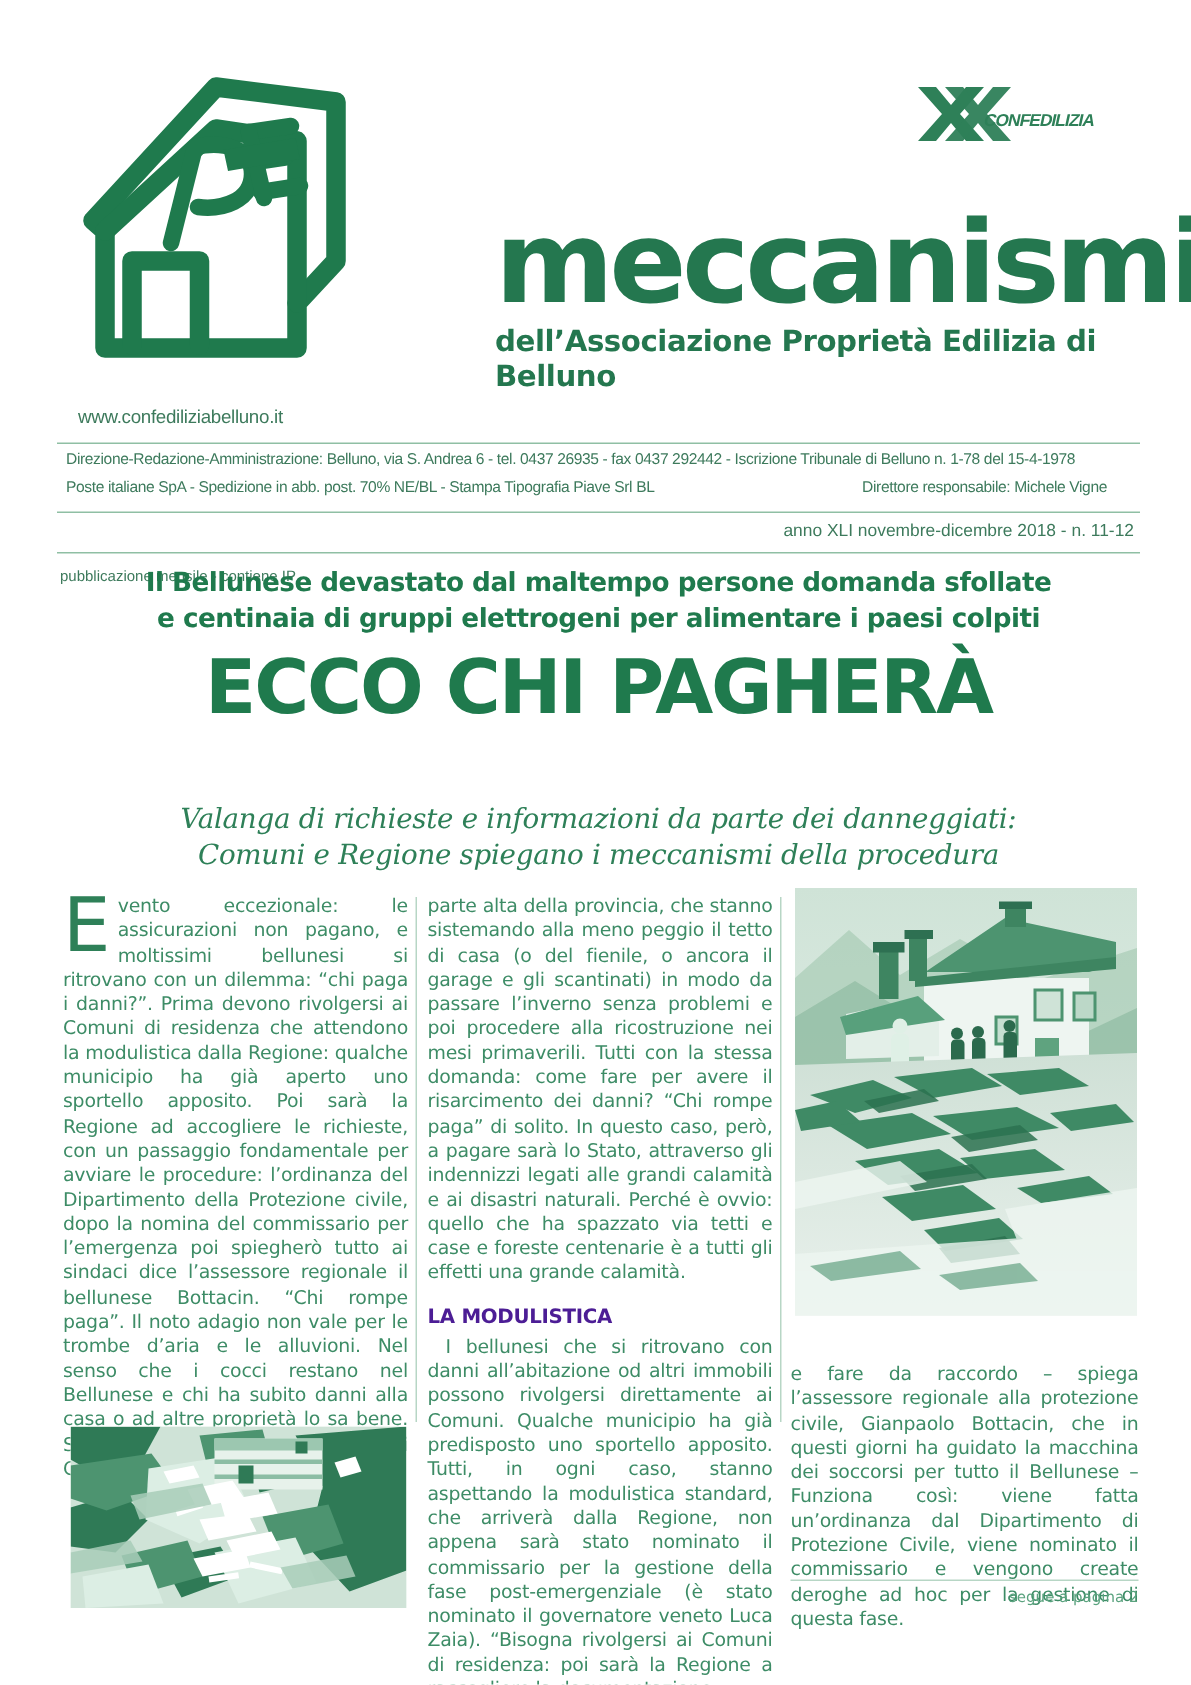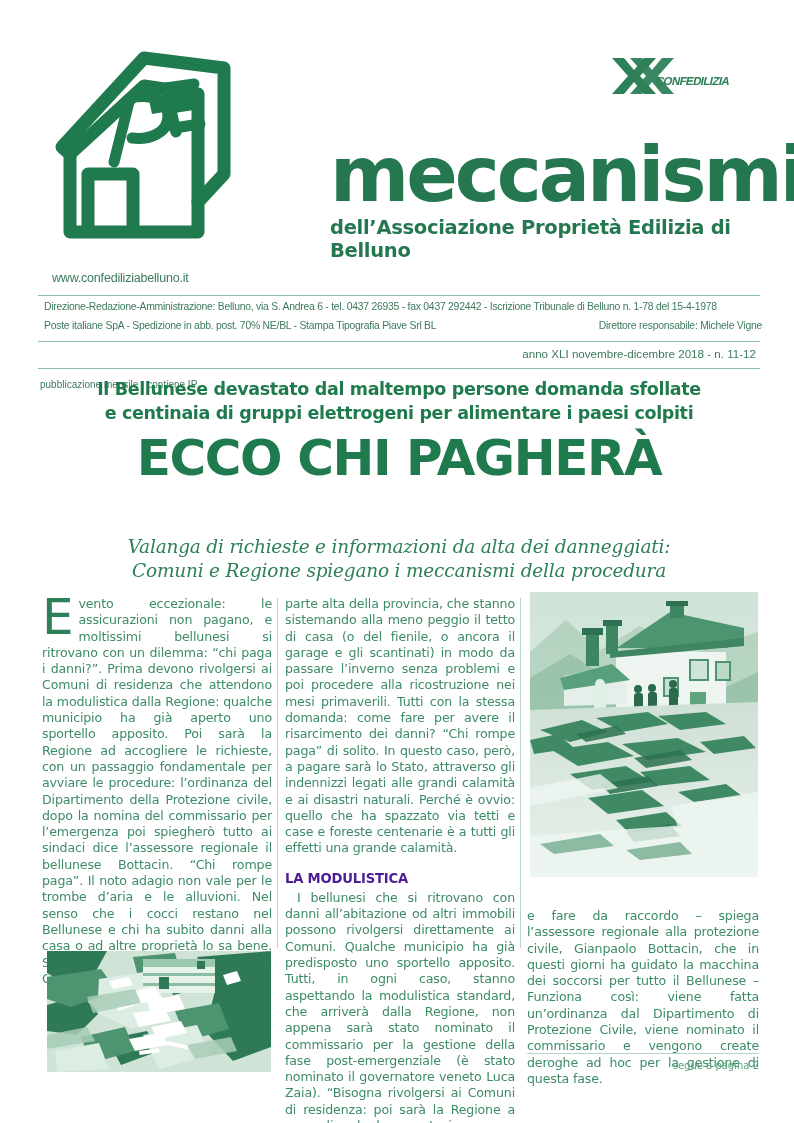--- a/index.html
+++ b/index.html
@@ -95,21 +95,21 @@
     font-size: 10.4px;
     color: #3d7a5c;
     letter-spacing: -0.25px;
     white-space: nowrap;
     text-align: center;
   }
   .infoline.l1 { top: 301px; }
   .infoline.l2 { top: 320px; }
   .infoline-right {
     position: absolute;
-    right: 32px;
+    right: 56px;
     font-size: 10.4px;
     color: #3d7a5c;
     letter-spacing: -0.25px;
     white-space: nowrap;
     padding-left: 26px;
   }
   .infoline-right.l2 { top: 320px; }
 
   .pubinfo-left {
     position: absolute;
@@ -298,21 +298,21 @@
   <div class="kicker">
     <div>Il Bellunese devastato dal maltempo persone domanda sfollate</div>
     <div>e centinaia di gruppi elettrogeni per alimentare i paesi colpiti</div>
   </div>
 
   <div class="headline">
     <div>ECCO CHI PAGHERÀ</div>
   </div>
 
   <div class="standfirst">
-    <div>Valanga di richieste e informazioni da alta dei danneggiati:</div>
+    <div>Valanga di richieste e informazioni da parte dei danneggiati:</div>
     <div>Comuni e Regione spiegano i meccanismi della procedura</div>
   </div>
 
   <div class="col-rule cr1"></div>
   <div class="col-rule cr2"></div>
 
   <div class="col col1">
     <p>
       <span class="dropcap">E</span><span>vento eccezionale: le assicurazioni non pagano, e moltissimi bellunesi si ritrovano con un dilemma: “chi paga i danni?”. Prima devono rivolgersi ai Comuni di residenza che attendono la modulistica dalla Regione: qualche municipio ha già aperto uno sportello apposito. Poi sarà la Regione ad accogliere le richieste, con un passaggio fondamentale per avviare le procedure: l’ordinanza del Dipartimento della Protezione civile, dopo la nomina del commissario per l’emergenza poi spiegherò tutto ai sindaci dice l’assessore regionale il bellunese Bottacin. “Chi rompe paga”. Il noto adagio non vale per le trombe d’aria e le alluvioni. Nel senso che i cocci restano nel Bellunese e chi ha subito danni alla casa o ad altre proprietà lo sa bene. Sono molti i cittadini, soprattutto nei Comuni della</span>
     </p>

